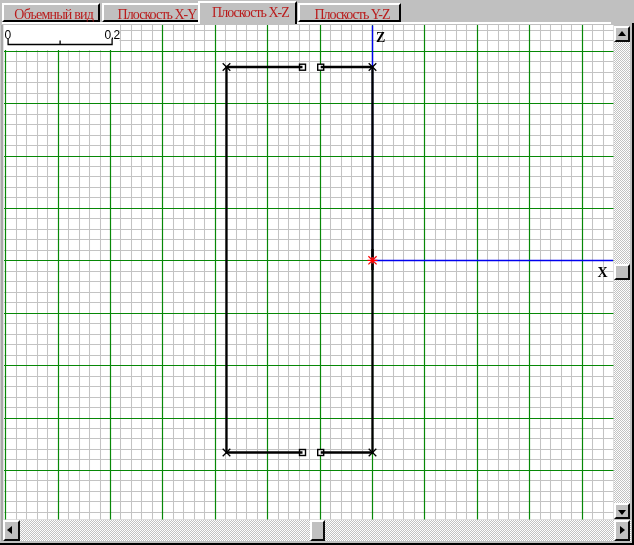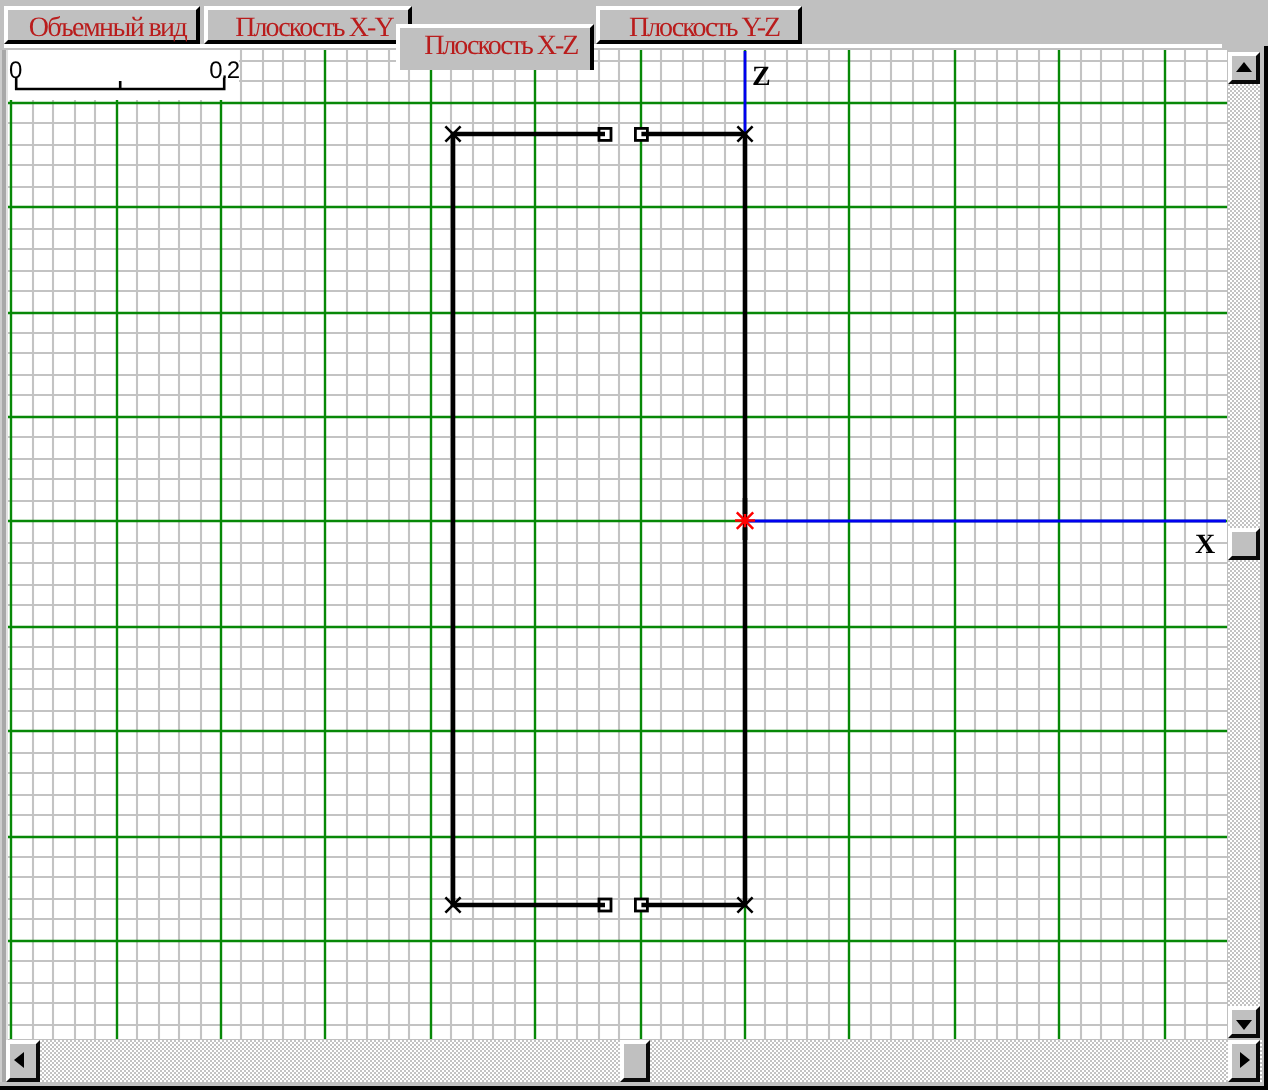--- a/index.html
+++ b/index.html
@@ -1,18 +1,18 @@
 <!DOCTYPE html>
 <html><head><meta charset="utf-8"><title>Plane X-Z</title>
 <style>
  body{margin:0}
  .app{position:relative;width:634px;height:545px;background:#c0c0c0;overflow:hidden;font-family:"Liberation Sans",sans-serif}
  .tab{position:absolute;box-sizing:border-box;background:#c0c0c0;border-top:2px solid #fff;border-left:2px solid #fff;border-right:2px solid #000;text-align:center;font-family:"Liberation Serif",serif;font-size:14px;font-weight:normal;letter-spacing:-0.9px;color:#b91c1c;white-space:nowrap}
  .tab.inactive{top:3px;height:19px;border-bottom:2px solid #000;line-height:20.5px}
- .tab.active{top:12px;height:23px;line-height:19.5px;z-index:3}
+ .tab.active{top:1px;height:23px;line-height:19.5px;z-index:3}
  .btn{position:absolute;box-sizing:border-box;background:#c0c0c0;border-top:2px solid #fff;border-left:2px solid #fff;border-right:2px solid #0a0a0a;border-bottom:2px solid #0a0a0a}
  .tri{position:absolute;width:0;height:0}
  .dither{background:repeating-conic-gradient(#ffffff 0% 25%, #c2c2c2 0% 50%);background-size:2px 2px}
 </style></head>
 <body>
 <div class="app">
 
 <svg width="634" height="545" viewBox="0 0 634 545" style="position:absolute;left:0;top:0">
 
  <rect x="4.0" y="25.0" width="609.5" height="494.5" fill="#ffffff"></rect>

